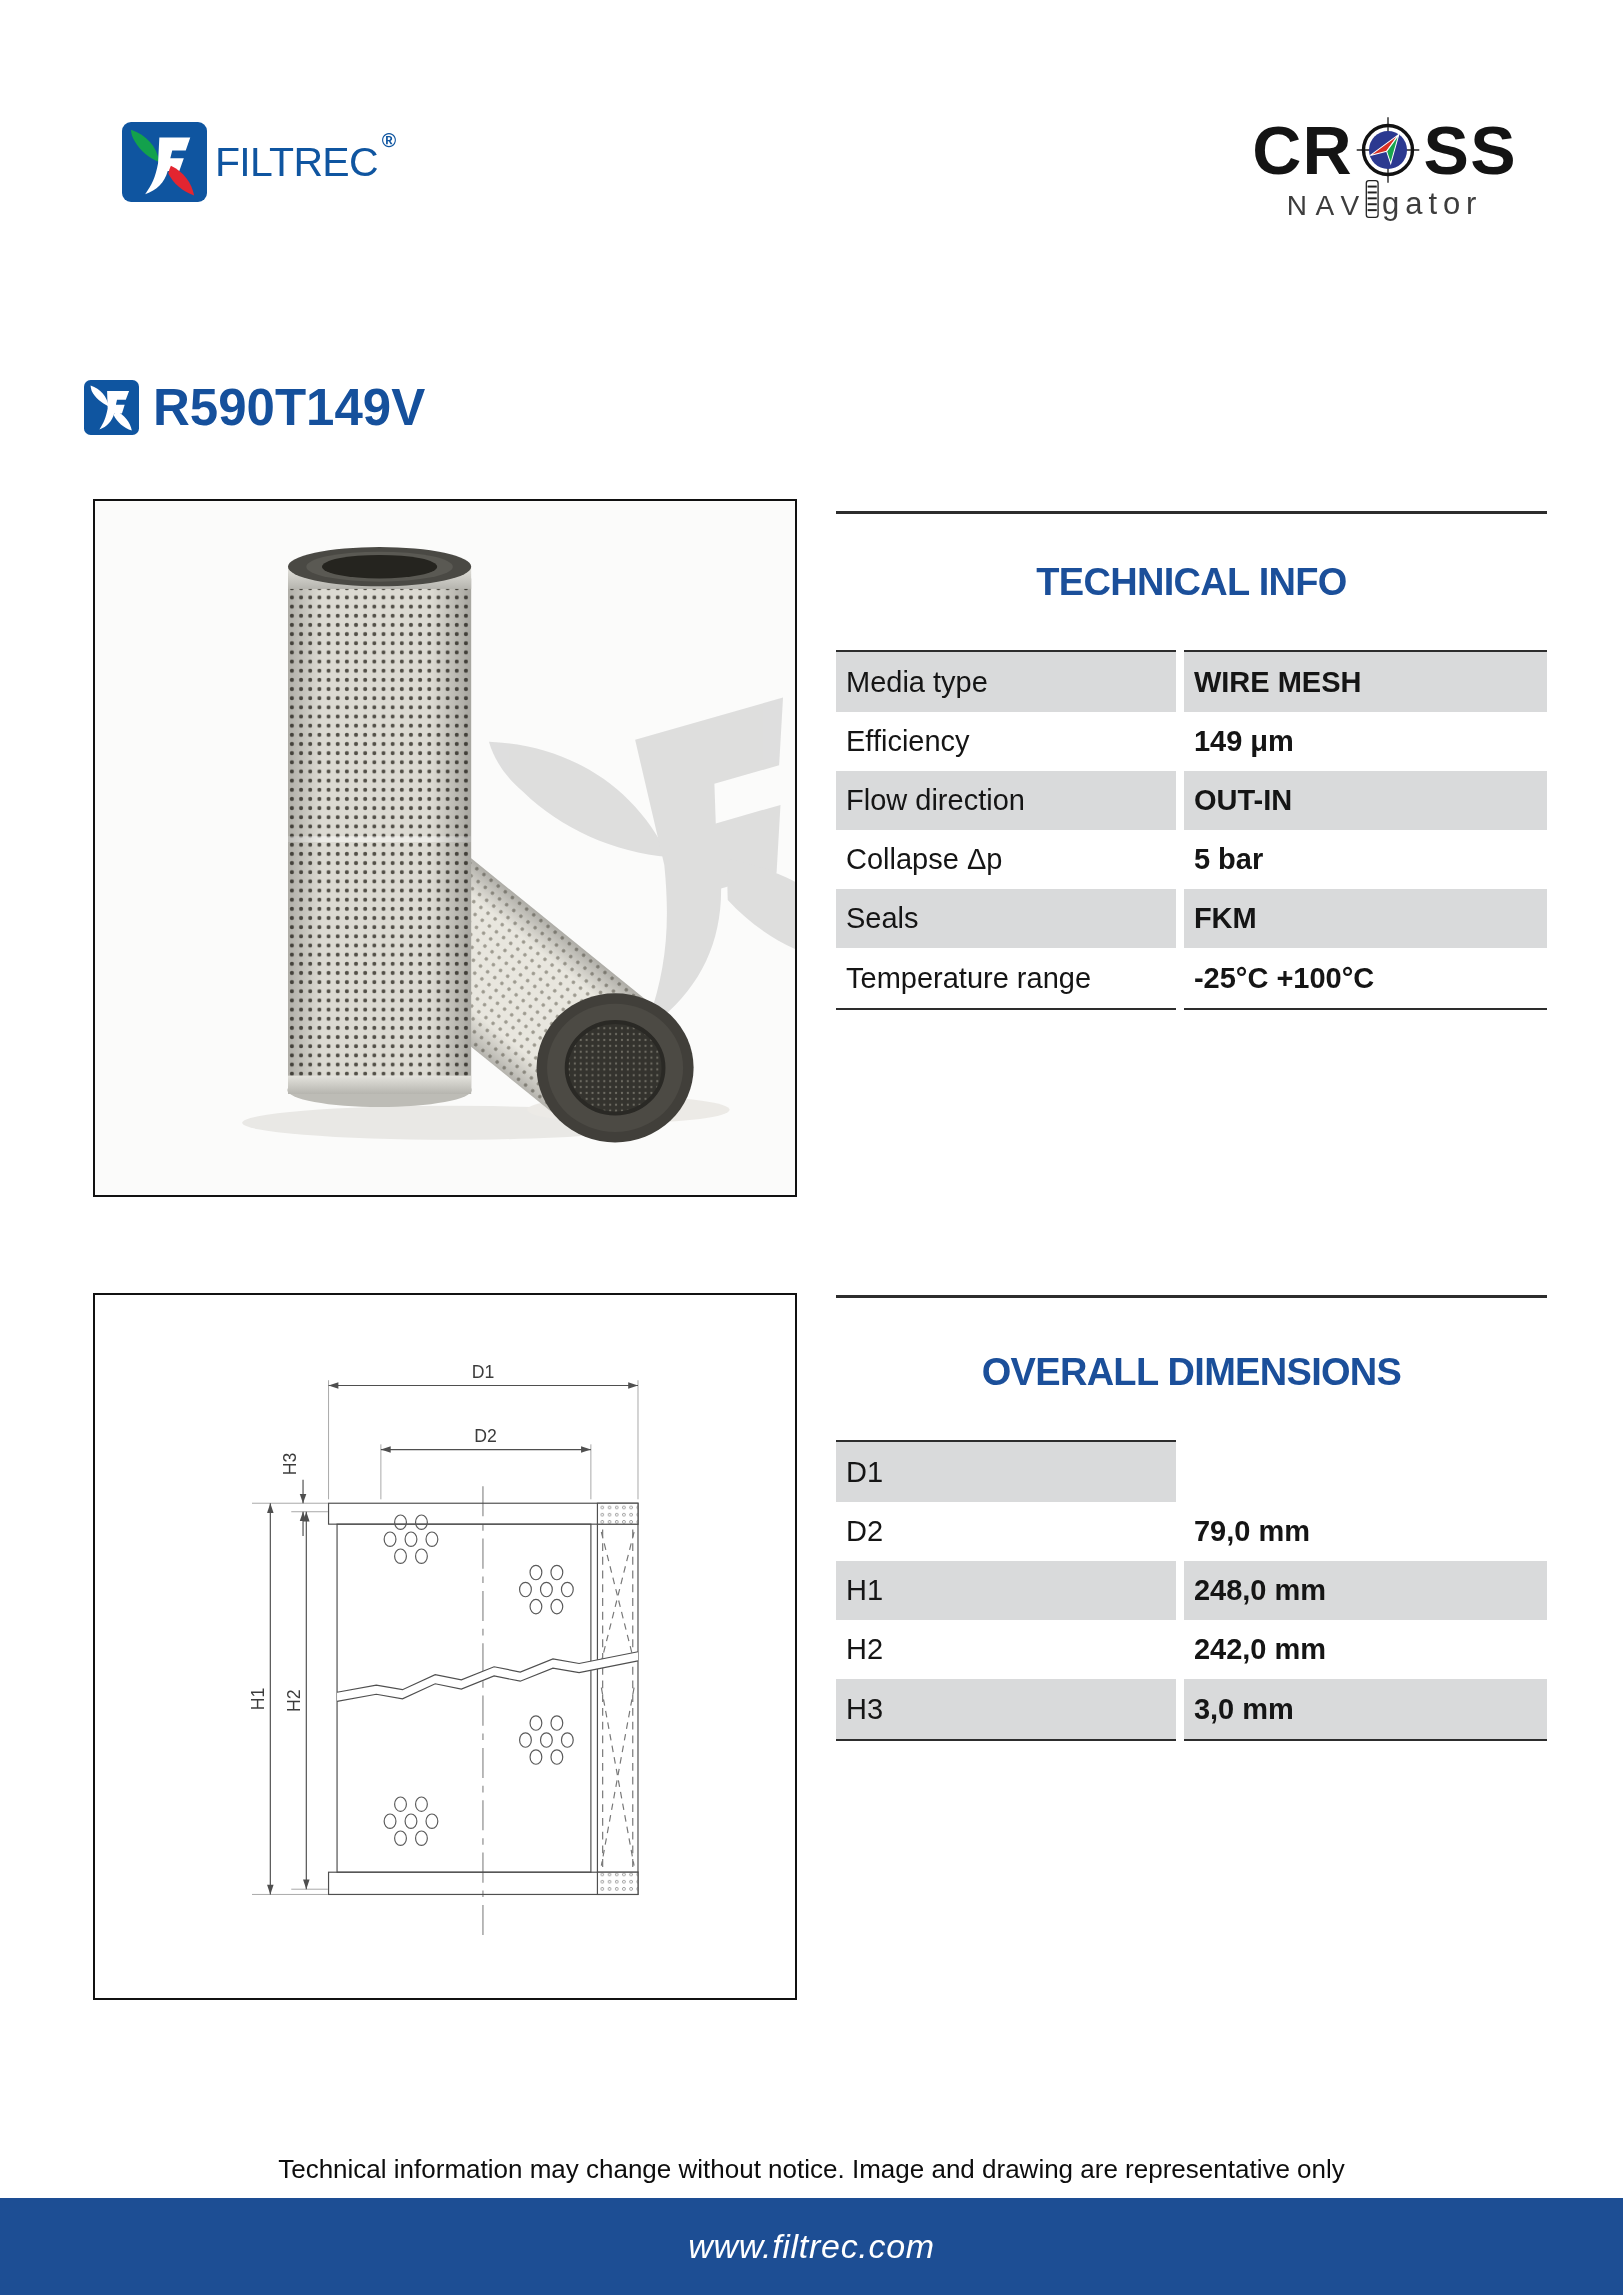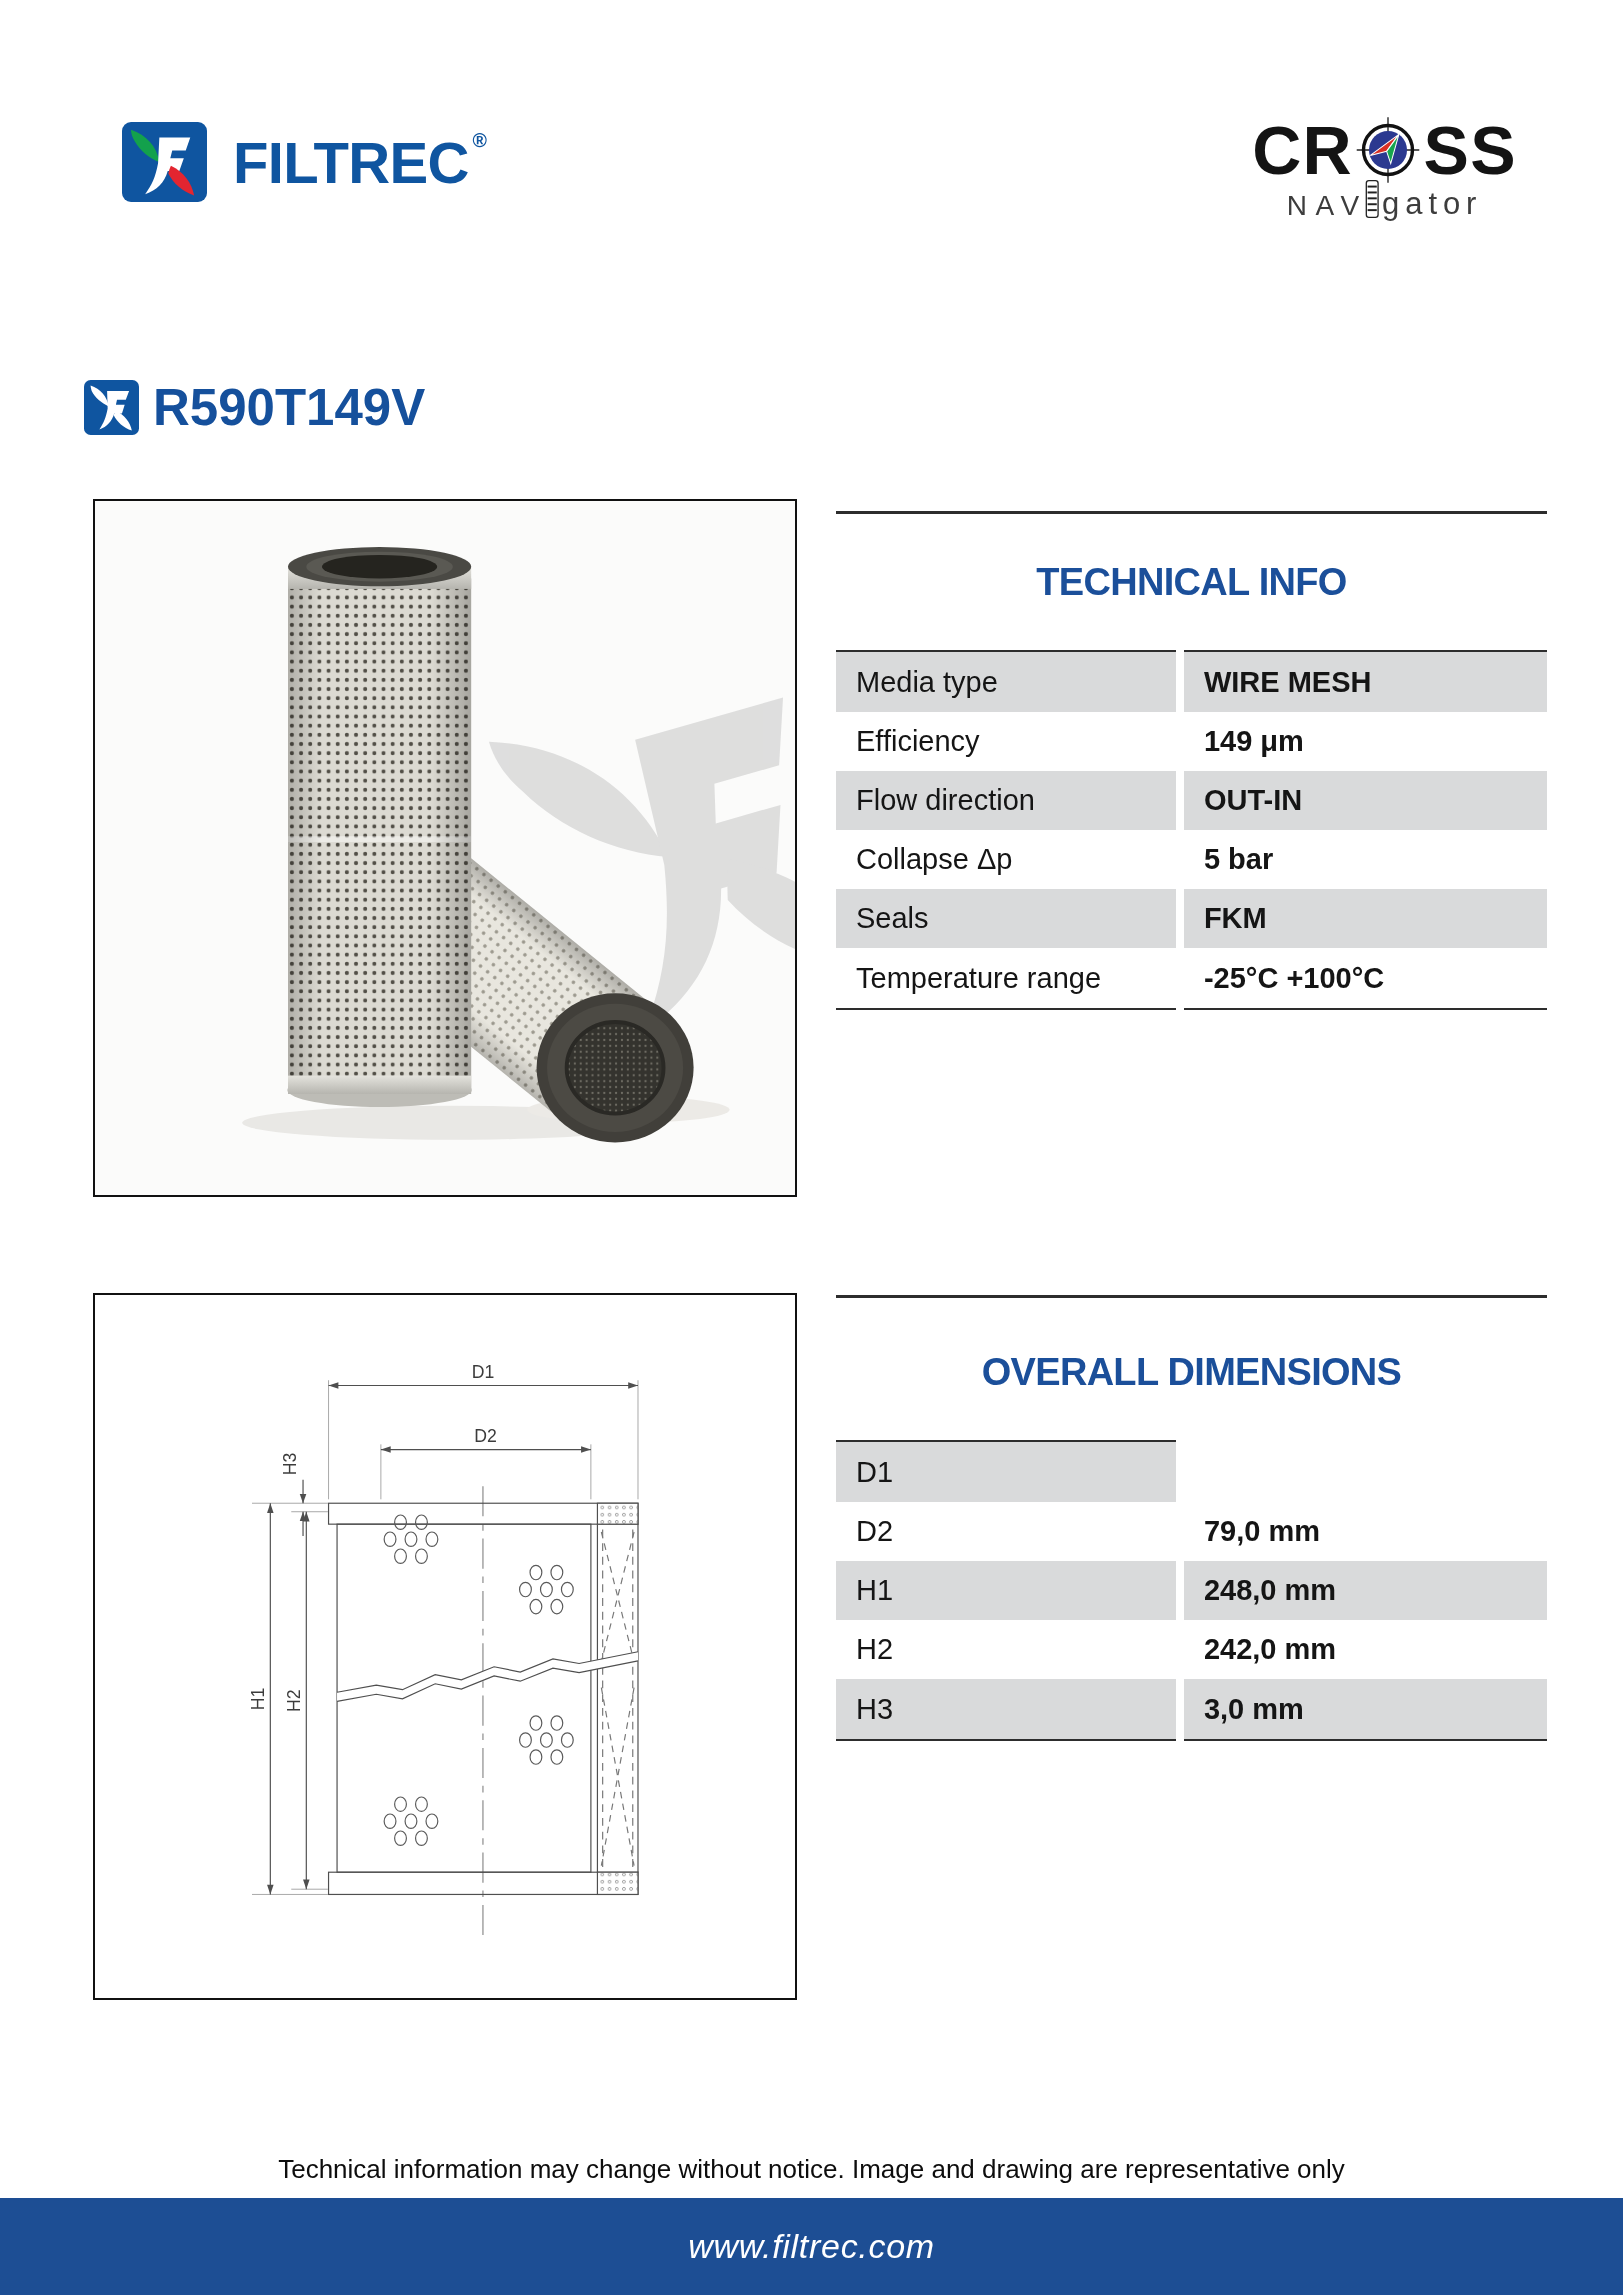--- a/index.html
+++ b/index.html
@@ -3,21 +3,21 @@
 <meta charset="utf-8">
 <style>
   * { margin:0; padding:0; box-sizing:border-box; }
   html,body { background:#ffffff; }
   body { font-family:"Liberation Sans", sans-serif; }
   #page { position:relative; width:1623px; height:2295px; background:#ffffff; overflow:hidden; }
 
   
   .brand { position:absolute; left:122px; top:122px; display:flex; align-items:center; }
   .brand svg { display:block; }
-  .brand-word { font-size:58px; font-weight:bold; color:#0f55a0; letter-spacing:-0.7px; margin-left:26px; }
+  .brand-word { font-size:41px; font-weight:normal; color:#0f55a0; letter-spacing:-0.7px; margin-left:8px; }
   .brand-reg { font-size:19.6px; font-weight:bold; color:#0f55a0; vertical-align:super; position:relative; top:-22px; margin-left:3.9px; }
 
   .crossnav { position:absolute; left:1247px; top:116px; width:275px; }
   .cn-line1 { display:flex; align-items:center; justify-content:center; }
   .cn-cross { font-size:68px; font-weight:900; color:#141414; letter-spacing:1.3px; line-height:1; }
   .cn-line2 { display:flex; align-items:flex-start; justify-content:center; margin-top:3.9px; }
   .cn-nav { font-size:28px; color:#3d3d3d; letter-spacing:8.5px; line-height:1; padding-top:3.9px; }
   .cn-gator { font-size:31px; color:#3d3d3d; letter-spacing:5.9px; line-height:1; }
 
   
@@ -36,21 +36,21 @@
   #dims-rule { top:1295px; }
   .sec-title { position:absolute; left:836px; width:711px; text-align:center;
                font-size:38px; font-weight:bold; color:#1b4f9a; letter-spacing:-0.7px; }
   #tech-title { top:561px; }
   #dims-title { top:1351px; }
 
   .dtable { position:absolute; left:836px; width:711px; }
   #tech-table { top:650px; }
   #dims-table { top:1440px; }
   .trow { display:flex; width:100%; }
-  .tcell { height:59px; display:flex; align-items:center; padding-left:20px;
+  .tcell { height:59px; display:flex; align-items:center; padding-left:10px;
            font-size:29px; color:#151515; }
   .tcell.lab { width:340px; margin-right:7.9px; }
   .tcell.val { flex:1;font-weight:bold; }
   .row-gray .tcell { background:#d9dadb; }
   .row-white .tcell { background:#ffffff; }
   .trow.first .tcell { border-top:2.6px solid #2d2d2d; height:62px; }
   .trow.last  .tcell { border-bottom:2.6px solid #2d2d2d; height:62px; }
 
   
   .disclaimer { position:absolute; left:0; top:2154px; width:1623px; text-align:center;

